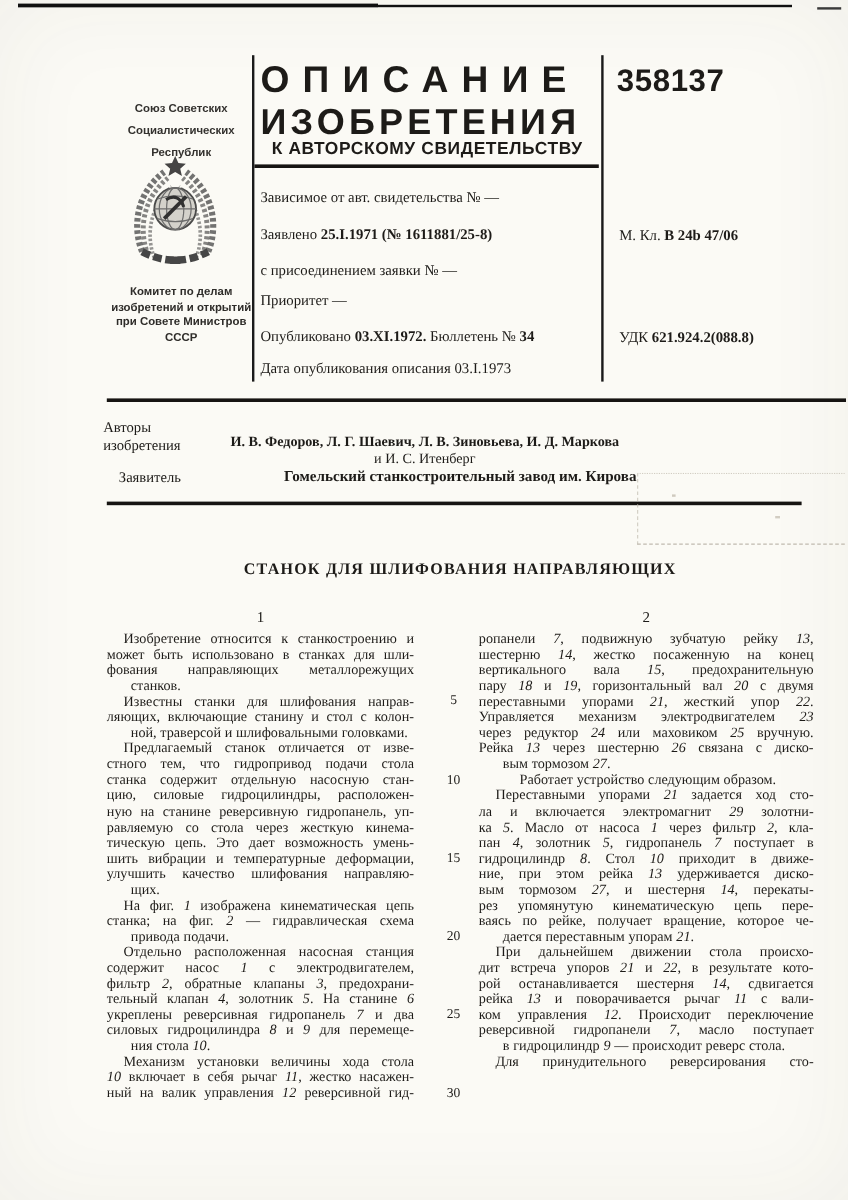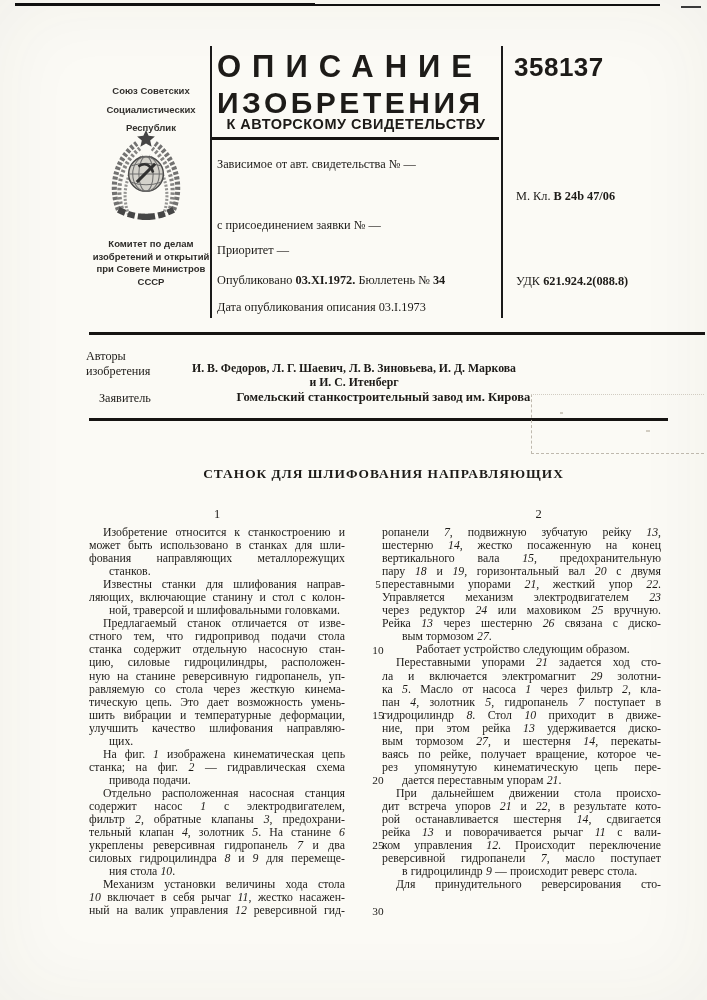--- a/index.html
+++ b/index.html
@@ -36,39 +36,39 @@
   
   .docnum{left:514px;top:52px;font-size:26px;letter-spacing:.5px;font-weight:bold;}
   .mkl{left:516px;top:189px;font-size:12.3px;white-space:nowrap;}
   .udk{left:516px;top:274px;font-size:12.3px;white-space:nowrap;}
   
   .hr1{left:89px;top:332px;width:616px;height:3px;background:var(--rule);}
   .hr2{left:89px;top:418px;width:579px;height:2.5px;background:var(--rule);}
   
   .authlabel{left:86px;top:349px;font-size:12.2px;line-height:14.5px;}
   .names1{left:89px;top:361px;width:530px;text-align:center;font-size:11.8px;font-weight:bold;white-space:nowrap;}
-  .names2{left:89px;top:375px;width:530px;text-align:center;font-size:11.8px;font-weight:bold;}
+  .names2{left:89px;top:375px;width:530px;text-align:center;font-size:11.8px;font-weight:normal;}
   .applabel{left:86px;top:391px;font-size:12.2px;margin-left:13px;}
   .appval{left:89px;top:390px;width:589px;text-align:center;font-size:12.6px;font-weight:bold;white-space:nowrap;}
   
   .stamp{left:531px;top:394px;width:172px;height:58px;
     border-left:1px dashed var(--artifact);
     border-bottom:1px dashed var(--artifact);
     border-top:1px dotted #cdc8bd; opacity:.9;}
   .speck1{left:560px;top:412px;width:3px;height:2px;background:#cfcabf;}
   .speck2{left:646px;top:430px;width:4px;height:2px;background:#d2cdc2;}
   
   .title{left:89px;top:466px;width:589px;text-align:center;font-size:13.4px;letter-spacing:1px;font-weight:bold;white-space:nowrap;}
   .colhead{top:507px;font-size:12.5px;}
   .ch1{left:89px;width:256px;text-align:center;}
   .ch2{left:399px;width:279px;text-align:center;}
   
   .col{top:526px;font-size:11.8px;line-height:13.06px;}
   .colL{left:89px;width:256px;}
-  .colR{left:382px;width:279px;}
+  .colR{left:399px;width:279px;}
   .bl{height:13.06px;text-align:justify;text-align-last:justify;word-spacing:.2px;}
   .bl.end{text-align-last:left;margin-left:20px;}
   .bl.start{padding-left:14px;}
   .bl i{font-style:italic;}
   .gutter{left:365px;top:526px;width:26px;height:392px;}
   .gnum{position:absolute;width:26px;text-align:center;font-size:11.3px;line-height:13.06px;}
 </style>
 </head>
 <body>
 
@@ -115,20 +115,24 @@
 
   <div class="abs vrule v1"></div>
   <div class="abs vrule v2"></div>
 
   <div class="abs t1 sans">ОПИСАНИЕ</div>
   <div class="abs t2 sans">ИЗОБРЕТЕНИЯ</div>
   <div class="abs t3 sans">К АВТОРСКОМУ СВИДЕТЕЛЬСТВУ</div>
   <div class="abs t3line"></div>
 
   <div class="abs bib bib1">Зависимое от авт. свидетельства №  —</div>
+  <div class="abs bib bib2">
+    <span>Заявлено</span>
+    <span class="b">25.I.1971 (№ 1611881/25-8)</span>
+  </div>
   <div class="abs bib bib3">с присоединением заявки №  —</div>
   <div class="abs bib bib4">Приоритет  —</div>
   <div class="abs bib bib5">
     <span>Опубликовано</span>
     <span class="b">03.XI.1972.</span>
     <span>Бюллетень №</span>
     <span class="b">34</span>
   </div>
   <div class="abs bib bib6">Дата опубликования описания 03.I.1973</div>
 
@@ -215,22 +219,22 @@
       <div class="bl">Рейка <i>13</i> через шестерню <i>26</i> связана с диско-</div>
       <div class="bl end">вым тормозом <i>27</i>.</div>
       <div class="bl start end">Работает устройство следующим образом.</div>
       <div class="bl start">Переставными упорами <i>21</i> задается ход сто-</div>
       <div class="bl">ла и включается электромагнит <i>29</i> золотни-</div>
       <div class="bl">ка <i>5</i>. Масло от насоса <i>1</i> через фильтр <i>2</i>, кла-</div>
       <div class="bl">пан <i>4</i>, золотник <i>5</i>, гидропанель <i>7</i> поступает в</div>
       <div class="bl">гидроцилиндр <i>8</i>. Стол <i>10</i> приходит в движе-</div>
       <div class="bl">ние, при этом рейка <i>13</i> удерживается диско-</div>
       <div class="bl">вым тормозом <i>27</i>, и шестерня <i>14</i>,  перекаты-</div>
+      <div class="bl">рез упомянутую кинематическую цепь пере-</div>
       <div class="bl">ваясь по рейке, получает вращение, которое че-</div>
-      <div class="bl">рез упомянутую кинематическую цепь пере-</div>
       <div class="bl end">дается переставным упорам <i>21</i>.</div>
       <div class="bl start">При дальнейшем движении стола происхо-</div>
       <div class="bl">дит встреча упоров <i>21</i> и <i>22</i>, в результате кото-</div>
       <div class="bl">рой останавливается шестерня <i>14</i>, сдвигается</div>
       <div class="bl">рейка <i>13</i> и поворачивается рычаг <i>11</i> с вали-</div>
       <div class="bl">ком управления <i>12</i>. Происходит переключение</div>
       <div class="bl">реверсивной гидропанели <i>7</i>, масло поступает</div>
       <div class="bl end">в гидроцилиндр <i>9</i> — происходит реверс стола.</div>
       <div class="bl start">Для принудительного реверсирования сто-</div>
     </div>

